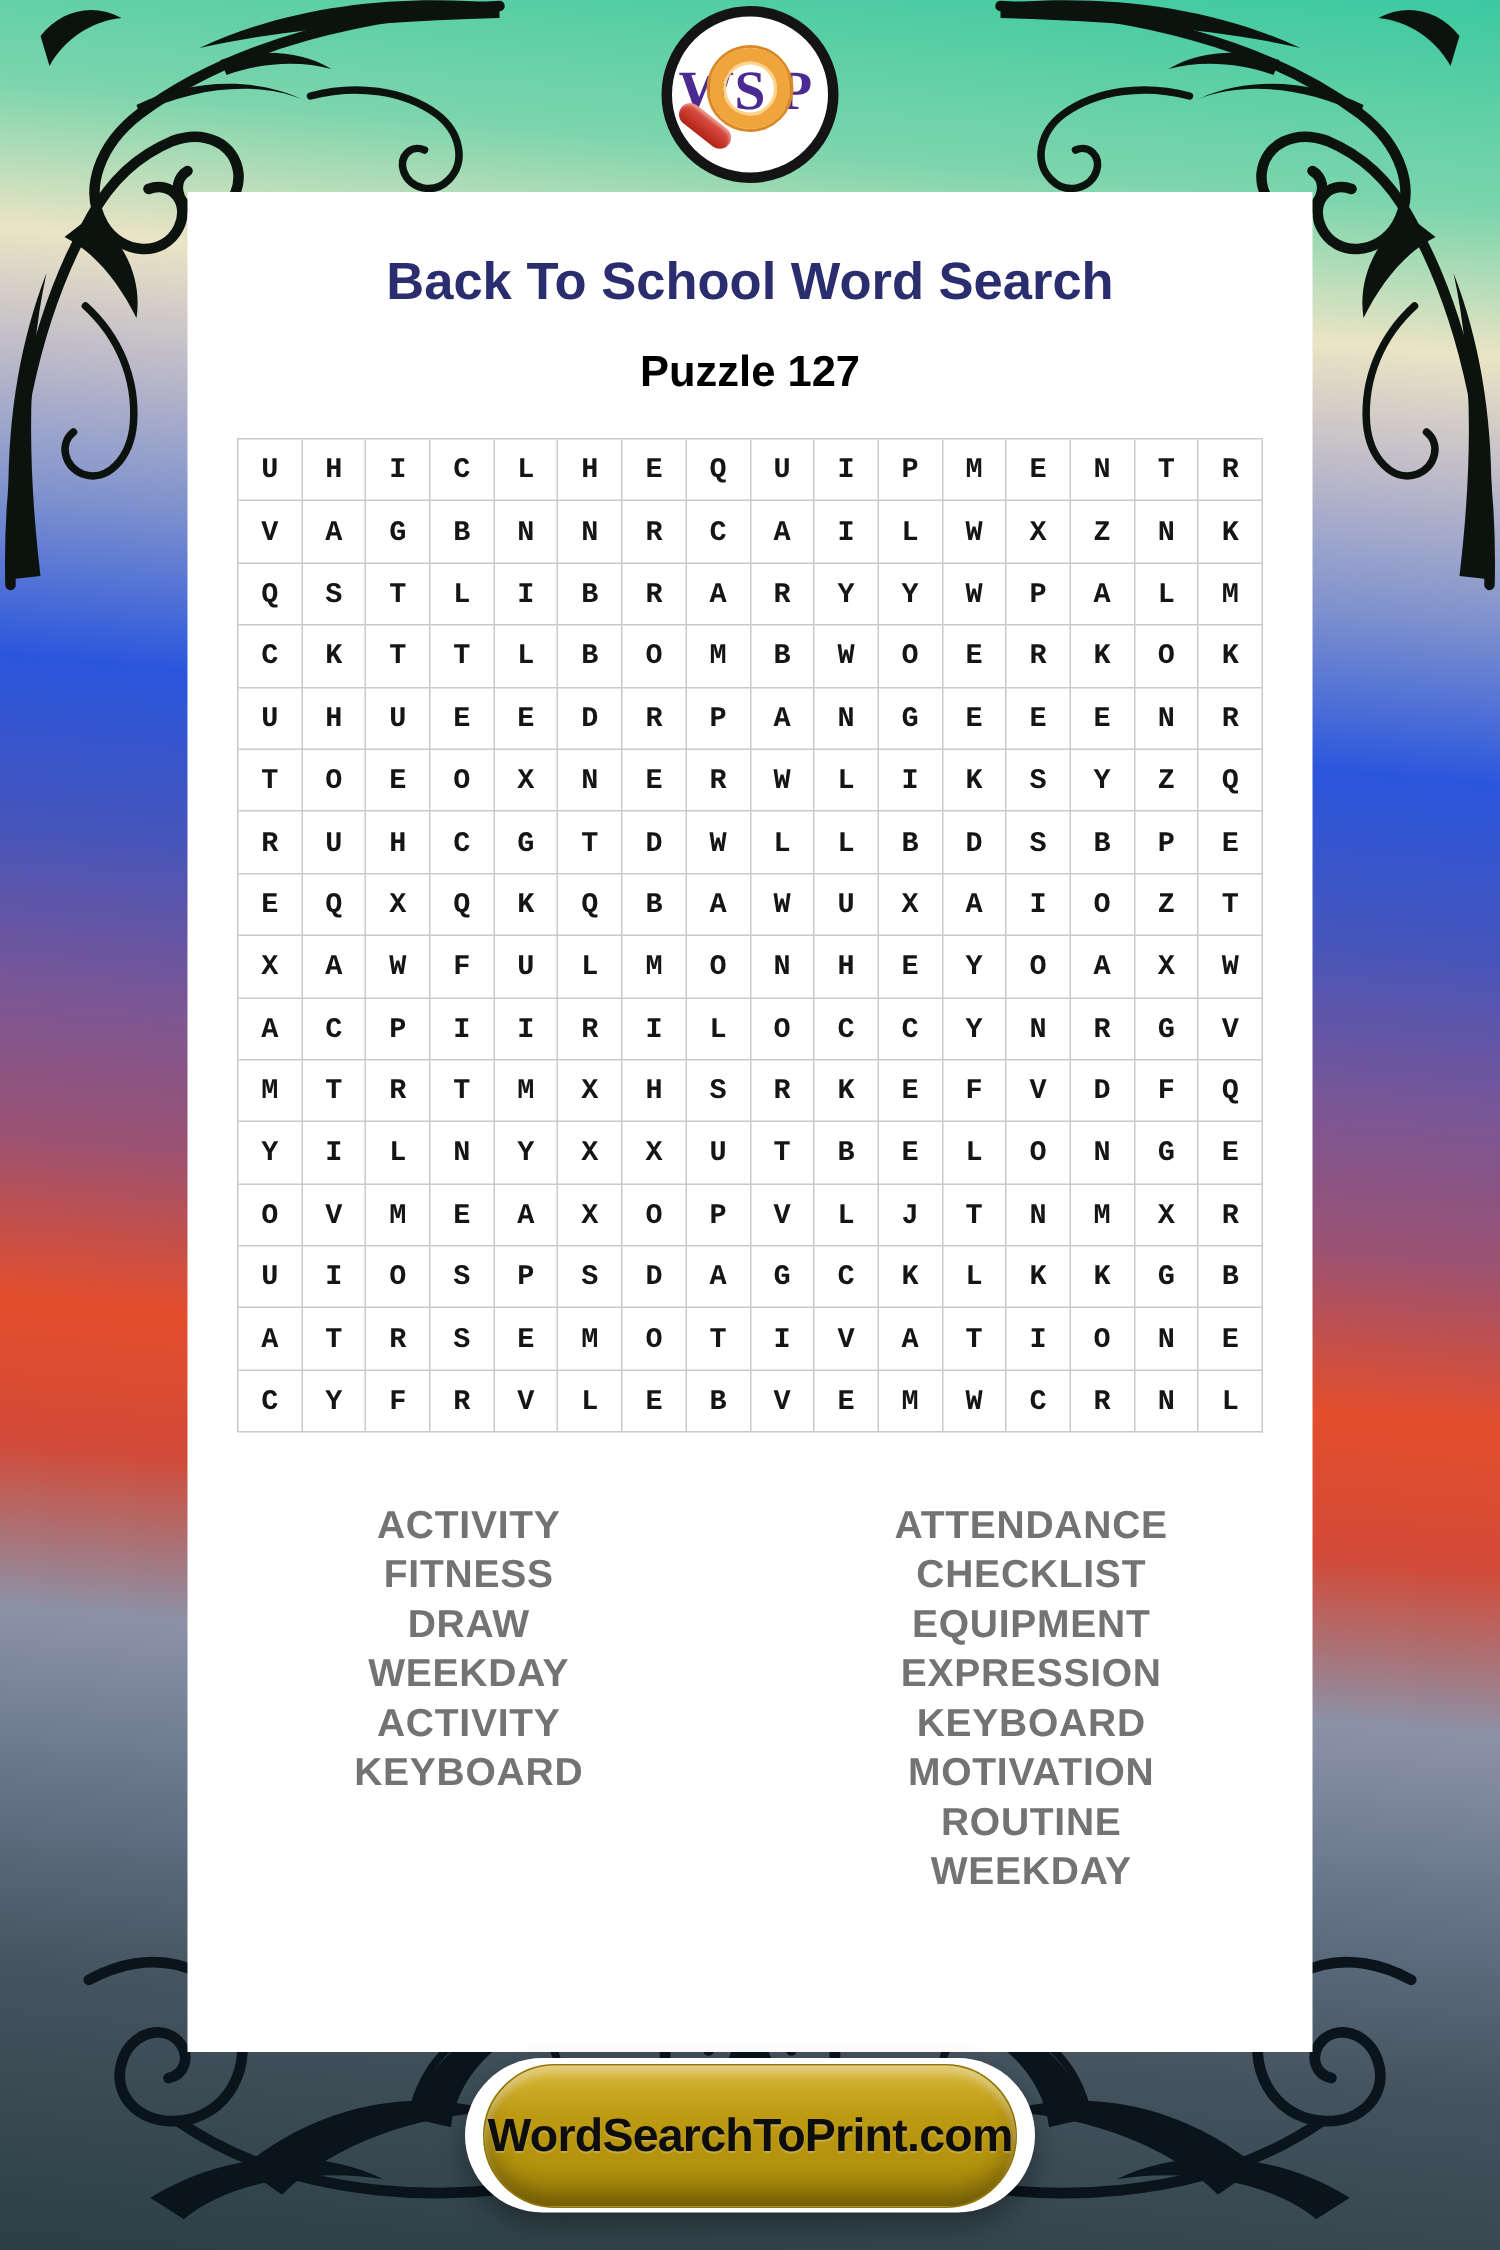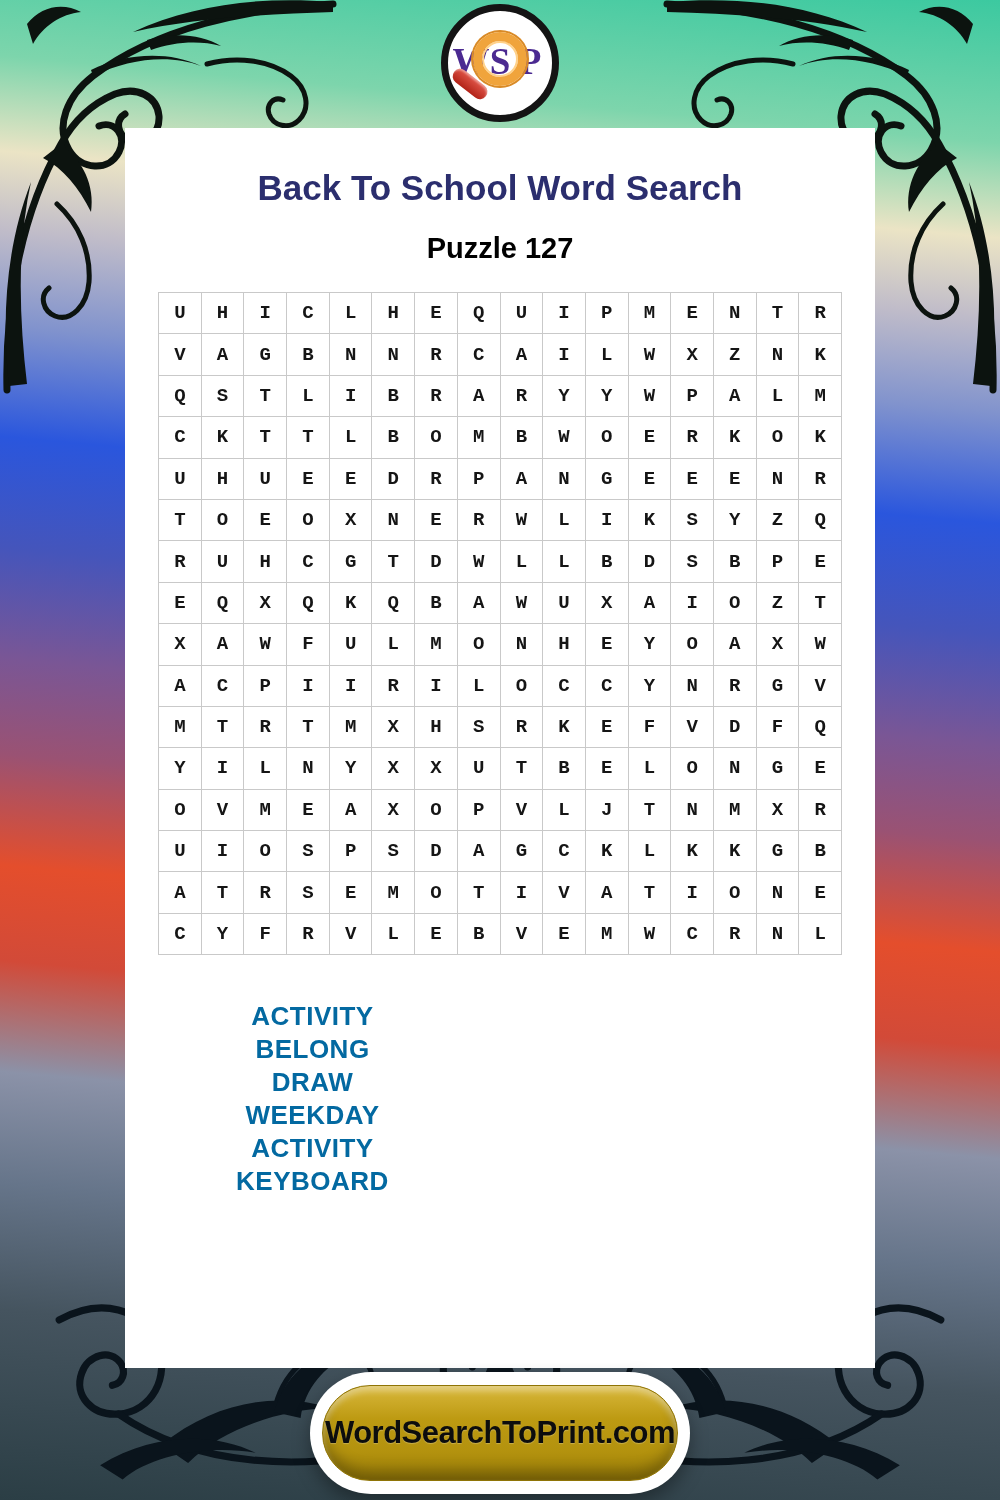--- a/index.html
+++ b/index.html
@@ -87,27 +87,27 @@
     font-family:"Liberation Mono", monospace; font-weight:bold;
     font-size:19px; color:#151515;
   }
 
   
   .words {
     display:flex; margin-top:45px;
   }
   .word-col { width:50%; text-align:center; }
   .word {
-    font-size:26px; font-weight:bold; color:#0369a1;
+    font-size:26px; font-weight:bold; color:#737373;
     line-height:33px; letter-spacing:0.5px;
   }
 
   
   .btn-outer {
-    position:absolute; left:310px; top:1372px; width:380px; height:122px;
+    position:absolute; left:310px; top:1372px; width:380px; height:103px;
     background:#fff; border-radius:61px; z-index:5;
     box-shadow:0 8px 18px rgba(0,0,0,.35);
     display:flex; align-items:center; justify-content:center;
     cursor:pointer; border:none;
   }
   .btn-inner {
     width:356px; height:96px; border-radius:48px;
     background:linear-gradient(#d9b83c 0%, #bd9a12 35%, #b3920e 70%, #9a7d08 100%);
     border:1px solid #8f7406;
     box-shadow:inset 0 5px 6px rgba(255,255,255,.38), inset 0 -9px 14px rgba(0,0,0,.28);
@@ -440,26 +440,36 @@
         <div class="cell">W</div>
         <div class="cell">C</div>
         <div class="cell">R</div>
         <div class="cell">N</div>
         <div class="cell">L</div>
       </div>
 
     <div class="words">
       <div class="word-col">
           <div class="word">ACTIVITY</div>
-          <div class="word">BELONG</div>
+          <div class="word">FITNESS</div>
           <div class="word">DRAW</div>
           <div class="word">WEEKDAY</div>
           <div class="word">ACTIVITY</div>
           <div class="word">KEYBOARD</div>
         </div>
+      <div class="word-col">
+          <div class="word">ATTENDANCE</div>
+          <div class="word">CHECKLIST</div>
+          <div class="word">EQUIPMENT</div>
+          <div class="word">EXPRESSION</div>
+          <div class="word">KEYBOARD</div>
+          <div class="word">MOTIVATION</div>
+          <div class="word">ROUTINE</div>
+          <div class="word">WEEKDAY</div>
+        </div>
     </div>
   </div>
 
   <button class="btn-outer">
     <span class="btn-inner">
       <span class="btn-label">WordSearchToPrint.com</span>
     </span>
   </button>
 
 </div>

